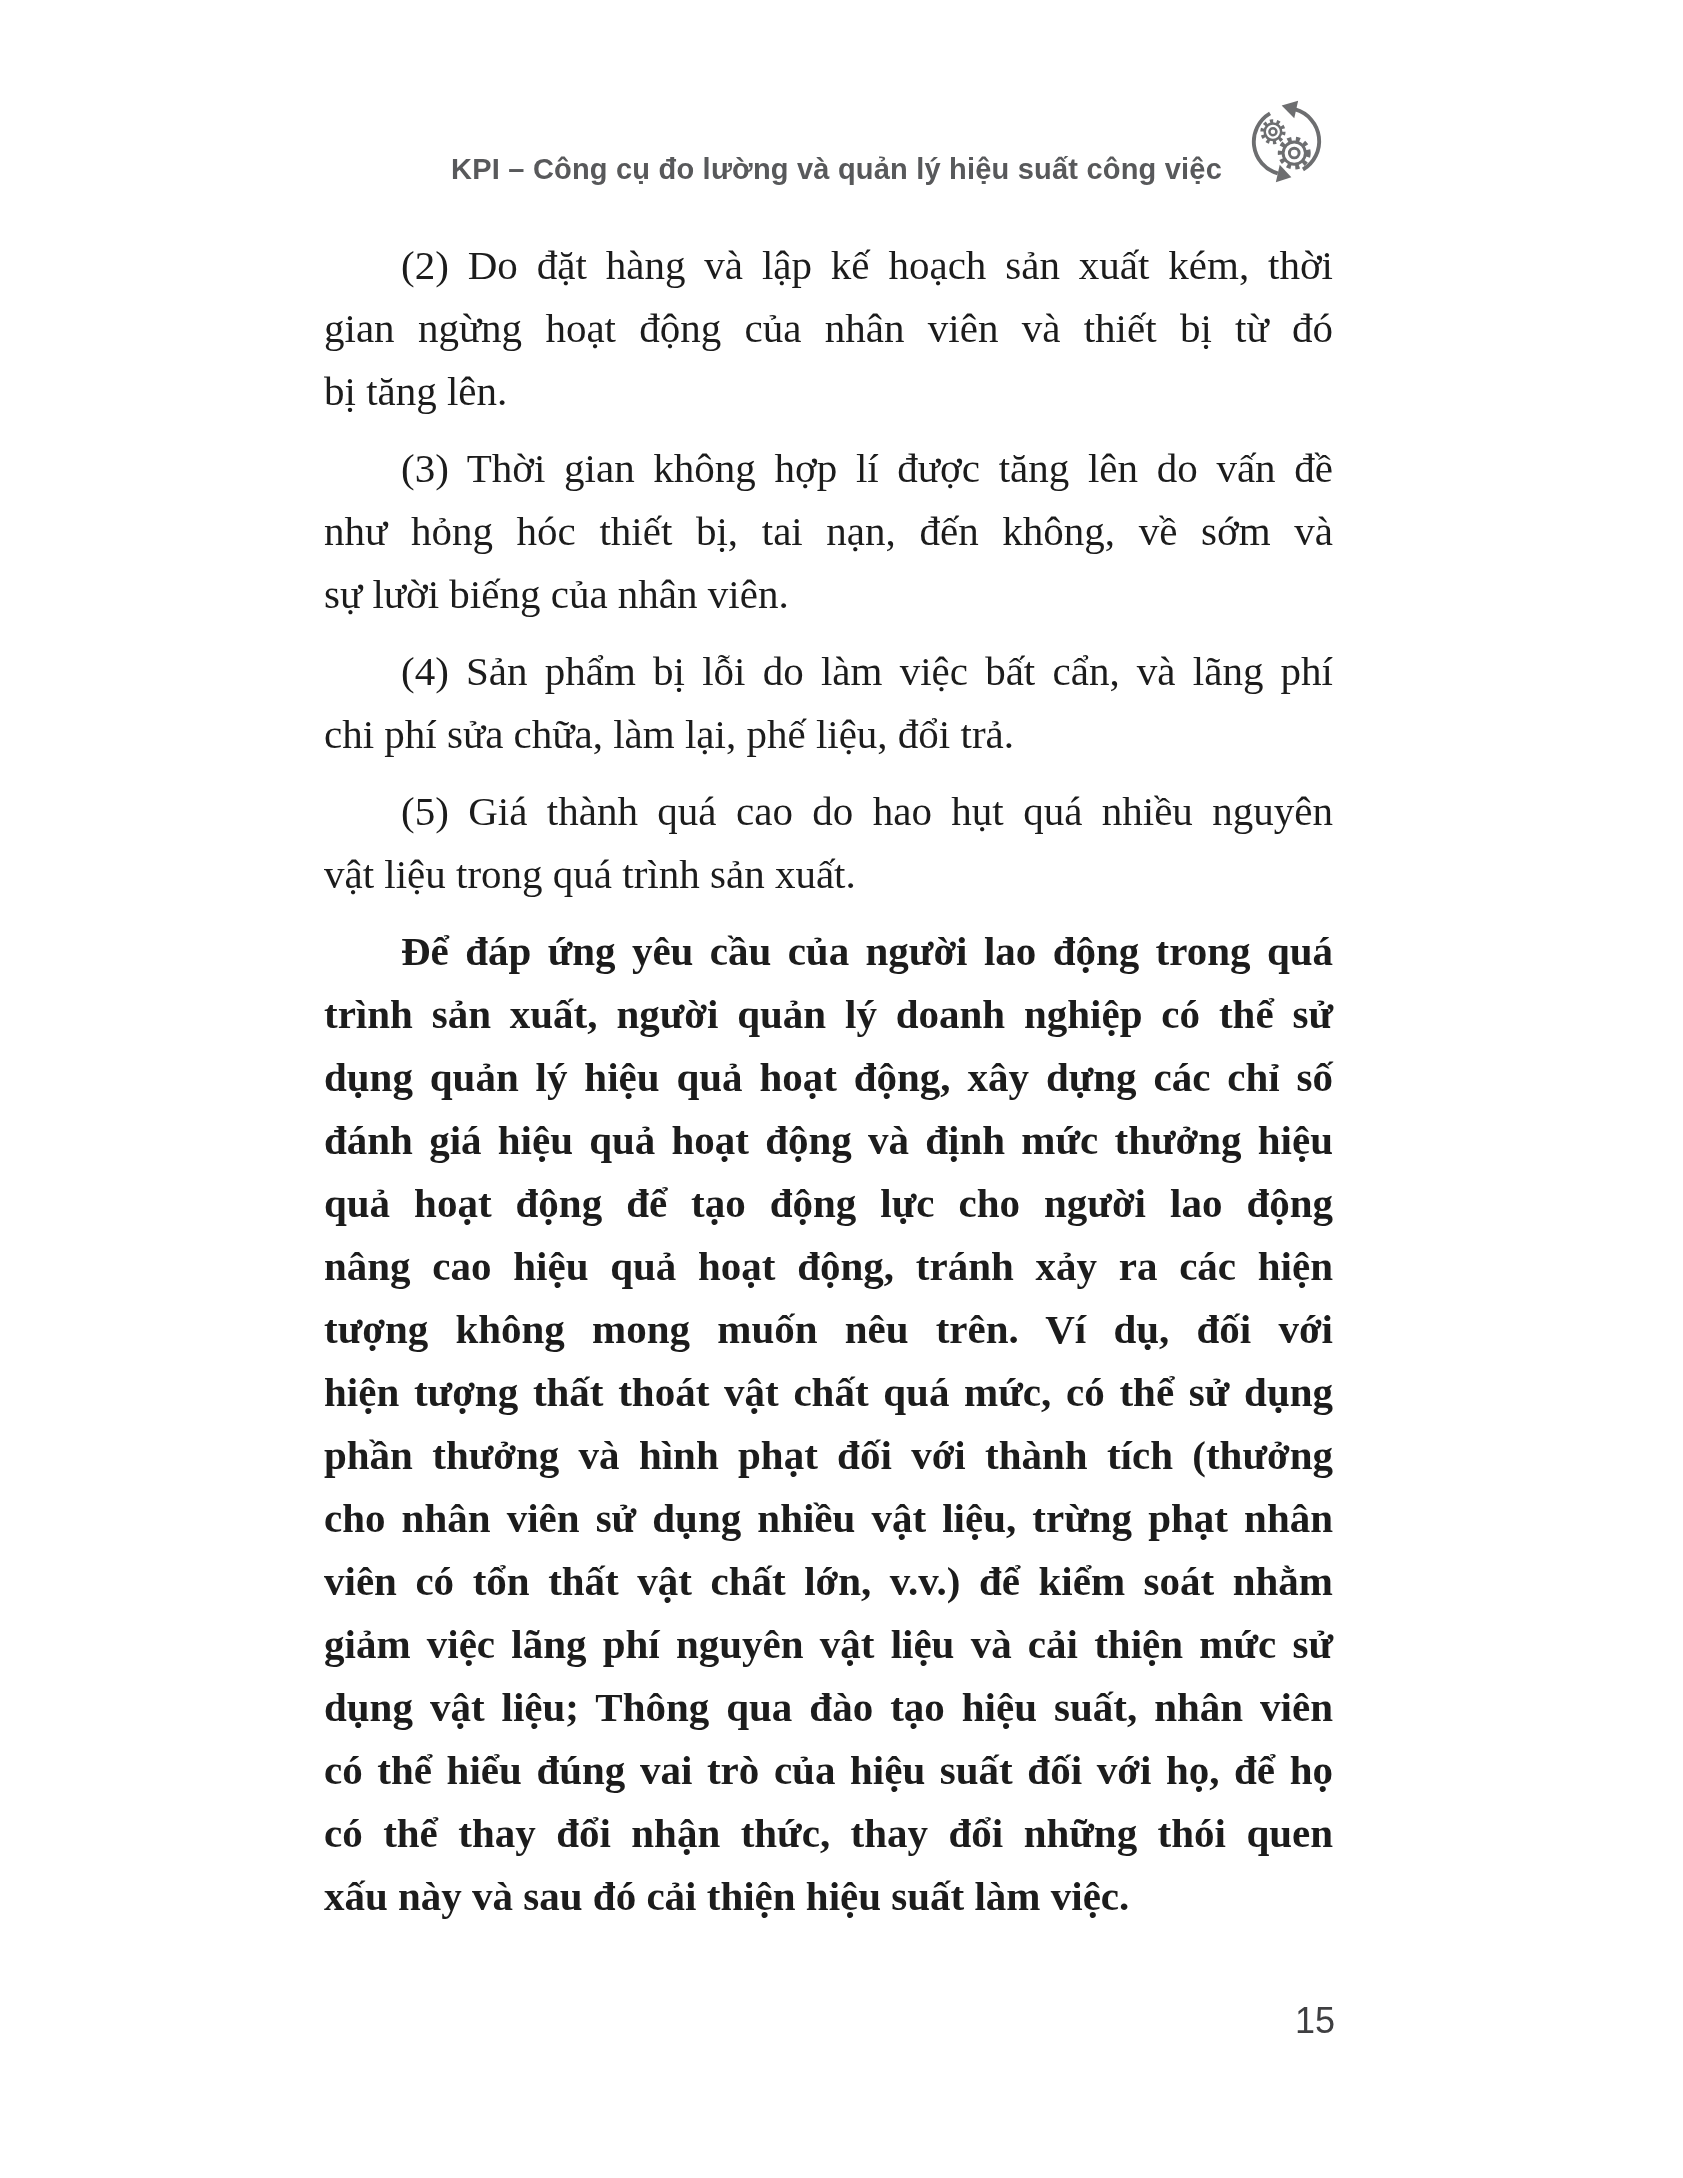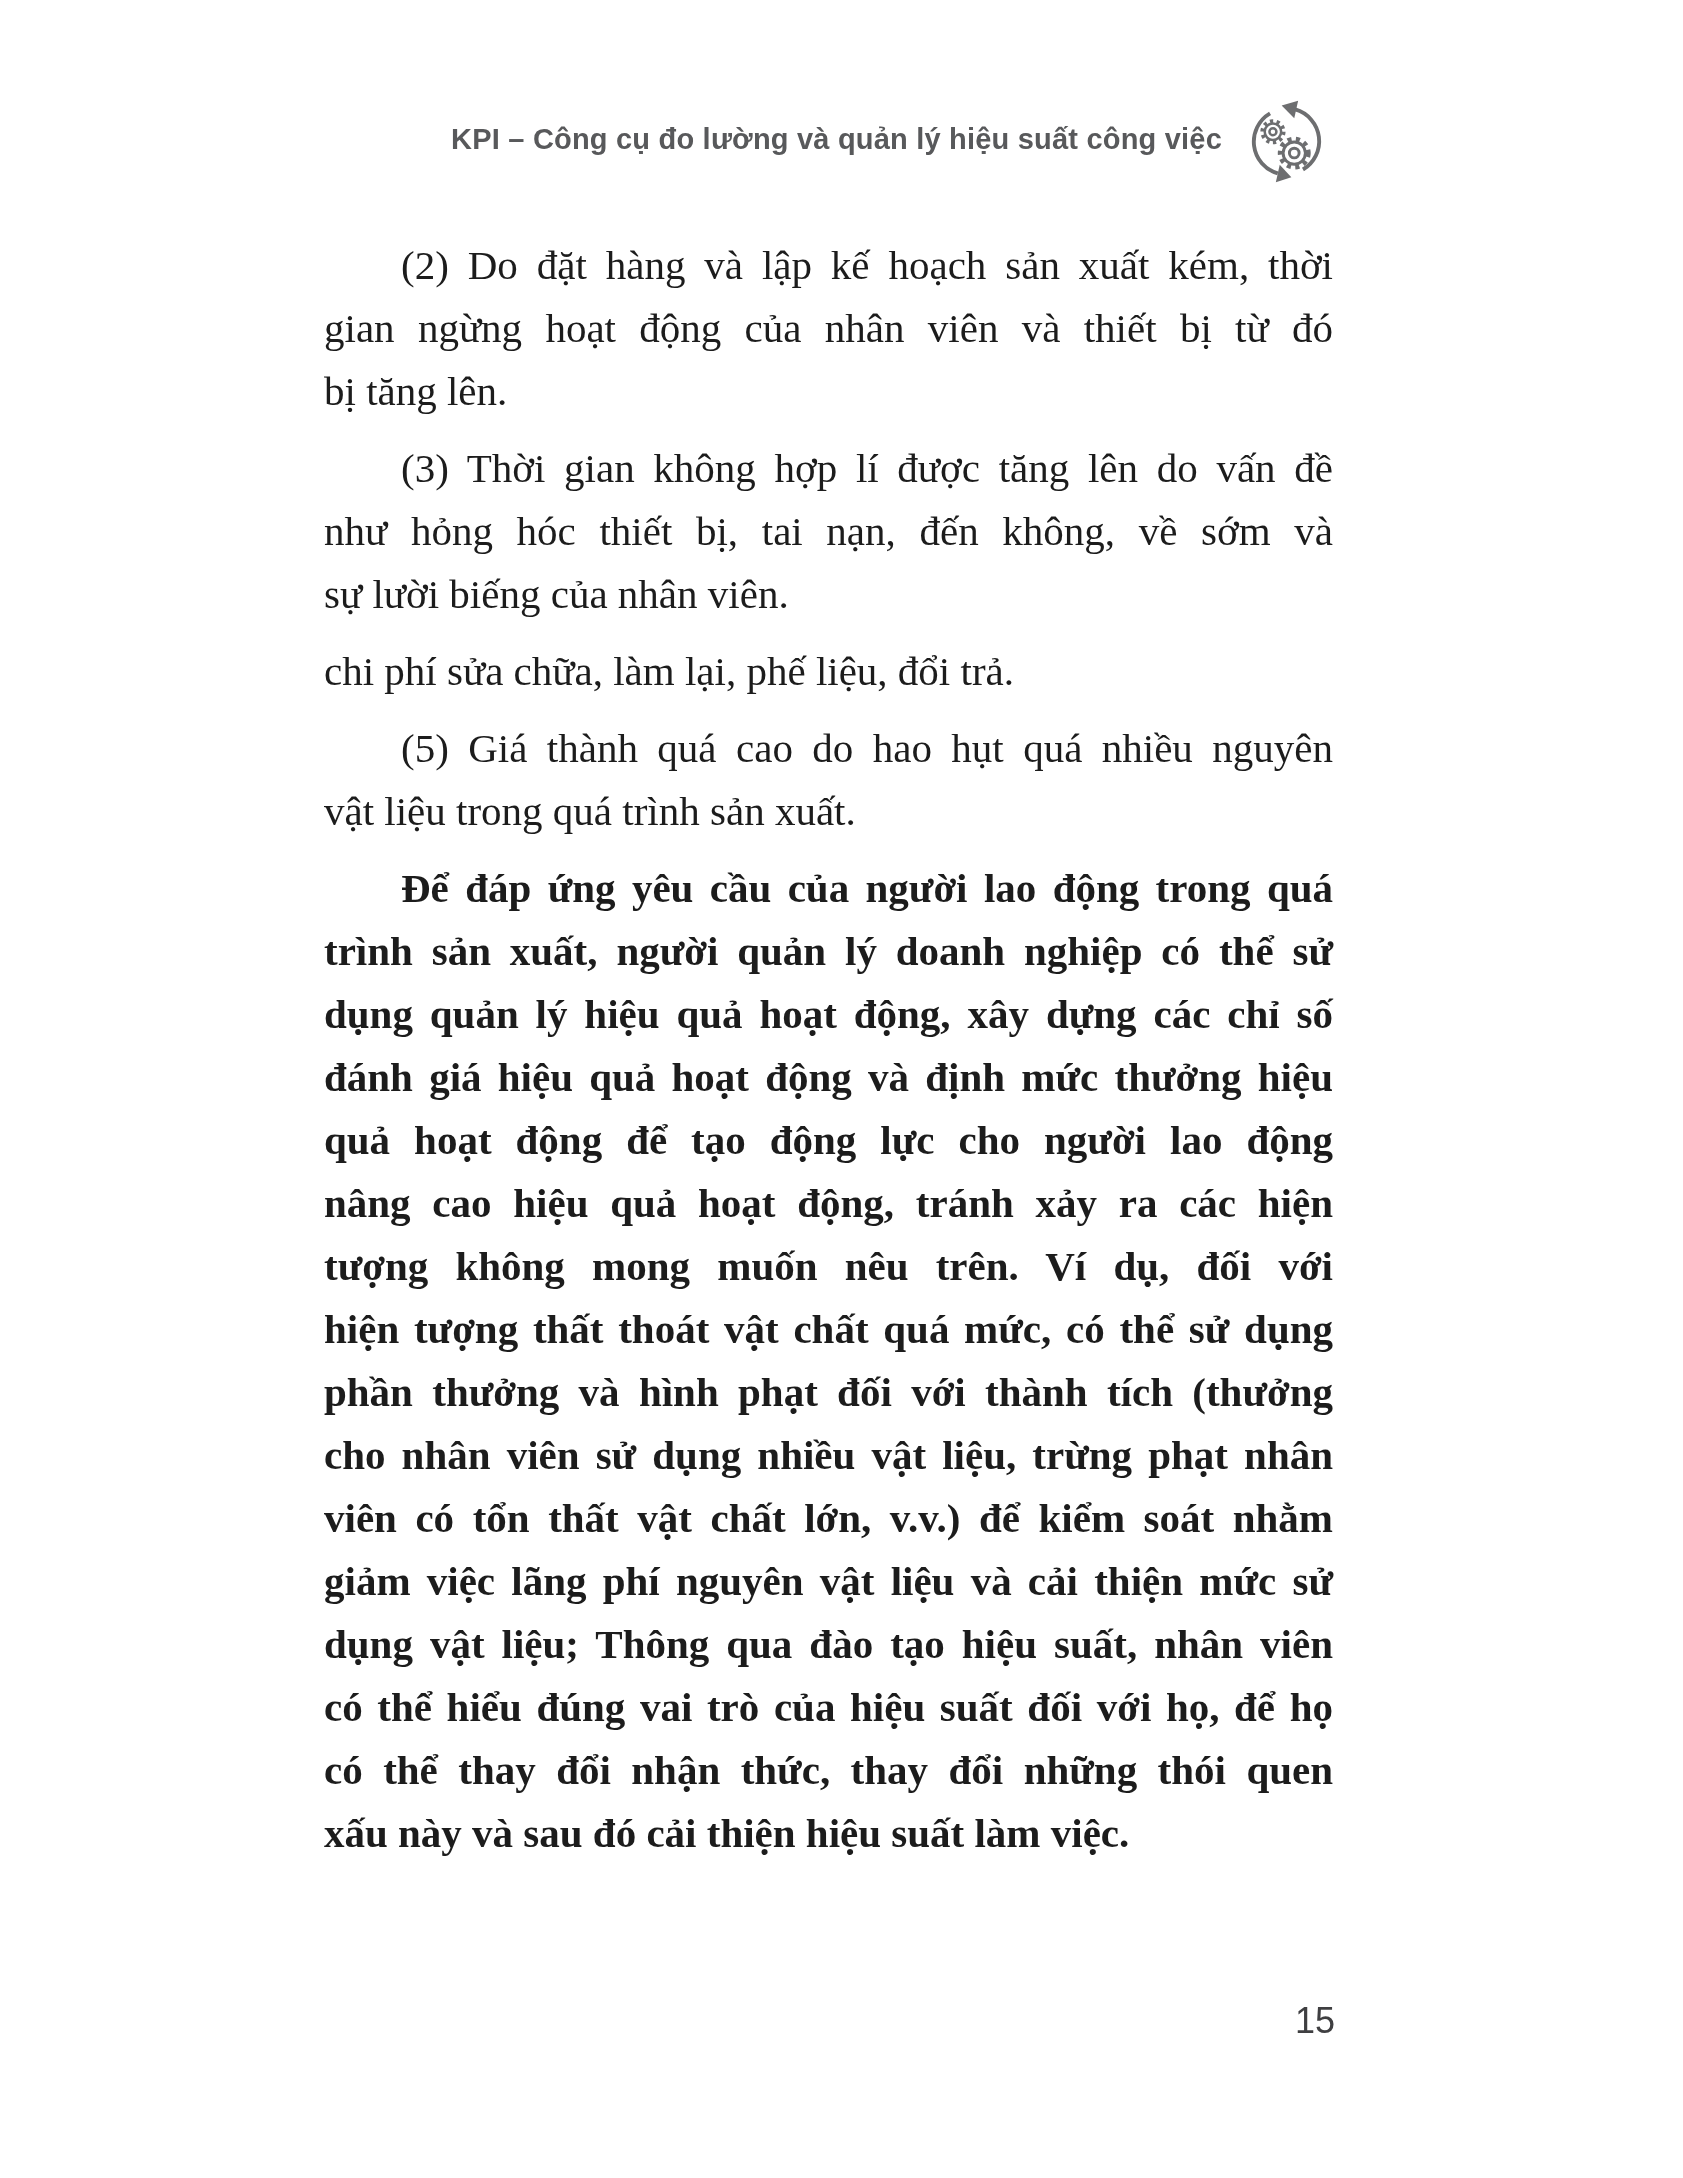--- a/index.html
+++ b/index.html
@@ -9,21 +9,21 @@
     height: 2178px;
     background: #ffffff;
     overflow: hidden;
     font-family: "Liberation Serif", serif;
   }
   .page-header {
     position: absolute;
     top: 93px;
     right: 350px;
     display: flex;
-    align-items: center;
+    align-items: flex-end;
     gap: 18px;
   }
   .header-title {
     font-family: "Liberation Sans", sans-serif;
     font-weight: bold;
     font-size: 29px;
     letter-spacing: 0.2px;
     color: var(--header-text, #58595b);
     white-space: nowrap;
   }
@@ -96,20 +96,21 @@
         <div class="line first">(2) Do đặt hàng và lập kế hoạch sản xuất kém, thời</div>
         <div class="line">gian ngừng hoạt động của nhân viên và thiết bị từ đó</div>
         <div class="line last">bị tăng lên.</div>
       </div>
       <div class="para">
         <div class="line first">(3) Thời gian không hợp lí được tăng lên do vấn đề</div>
         <div class="line">như hỏng hóc thiết bị, tai nạn, đến không, về sớm và</div>
         <div class="line last">sự lười biếng của nhân viên.</div>
       </div>
       <div class="para">
+        <div class="line first">(4) Sản phẩm bị lỗi do làm việc bất cẩn, và lãng phí</div>
         <div class="line last">chi phí sửa chữa, làm lại, phế liệu, đổi trả.</div>
       </div>
       <div class="para">
         <div class="line first">(5) Giá thành quá cao do hao hụt quá nhiều nguyên</div>
         <div class="line last">vật liệu trong quá trình sản xuất.</div>
       </div>
       <div class="para">
         <div class="line first">Để đáp ứng yêu cầu của người lao động trong quá</div>
         <div class="line">trình sản xuất, người quản lý doanh nghiệp có thể sử</div>
         <div class="line">dụng quản lý hiệu quả hoạt động, xây dựng các chỉ số</div>

